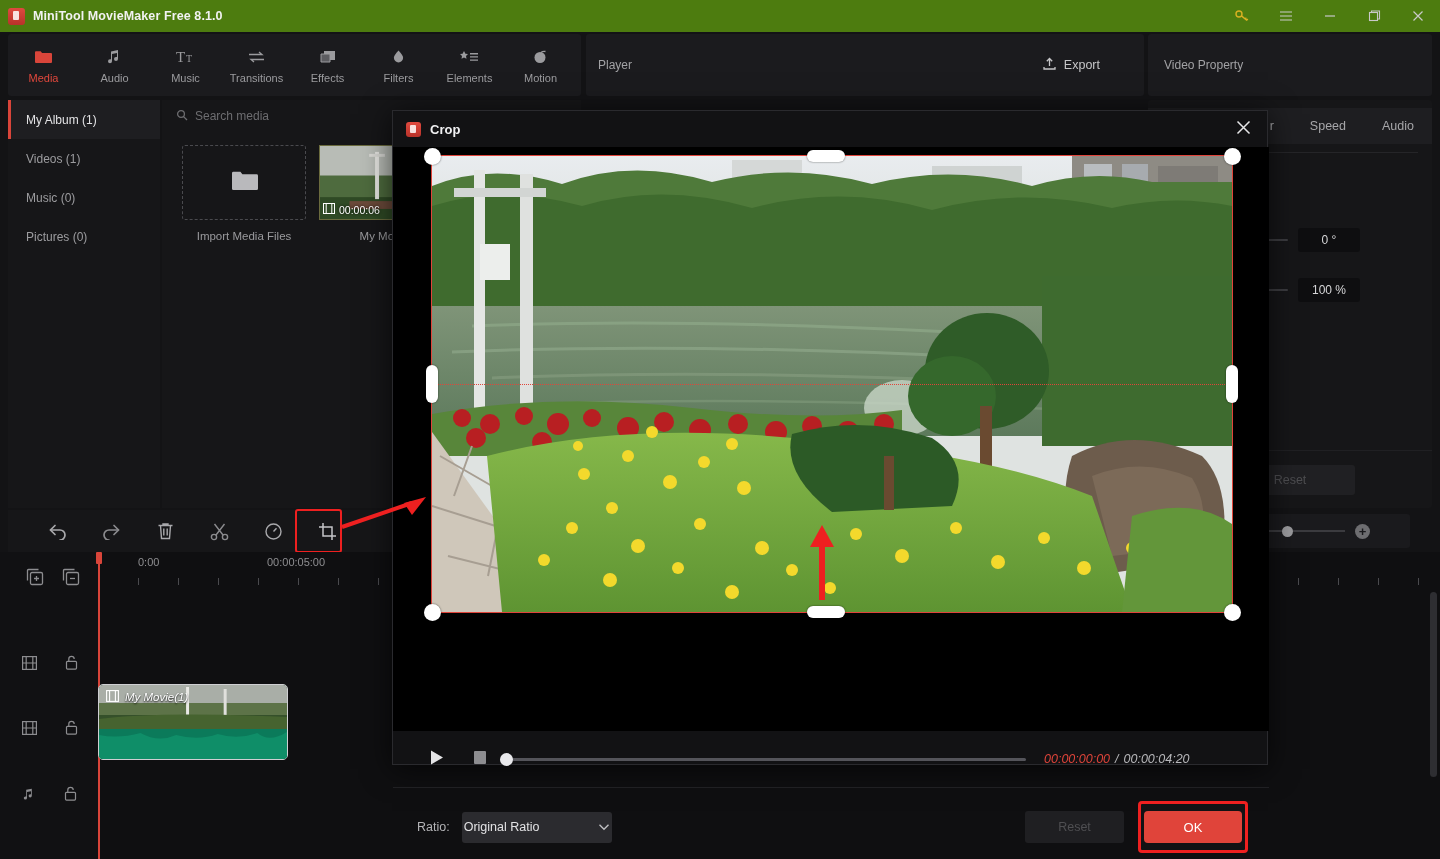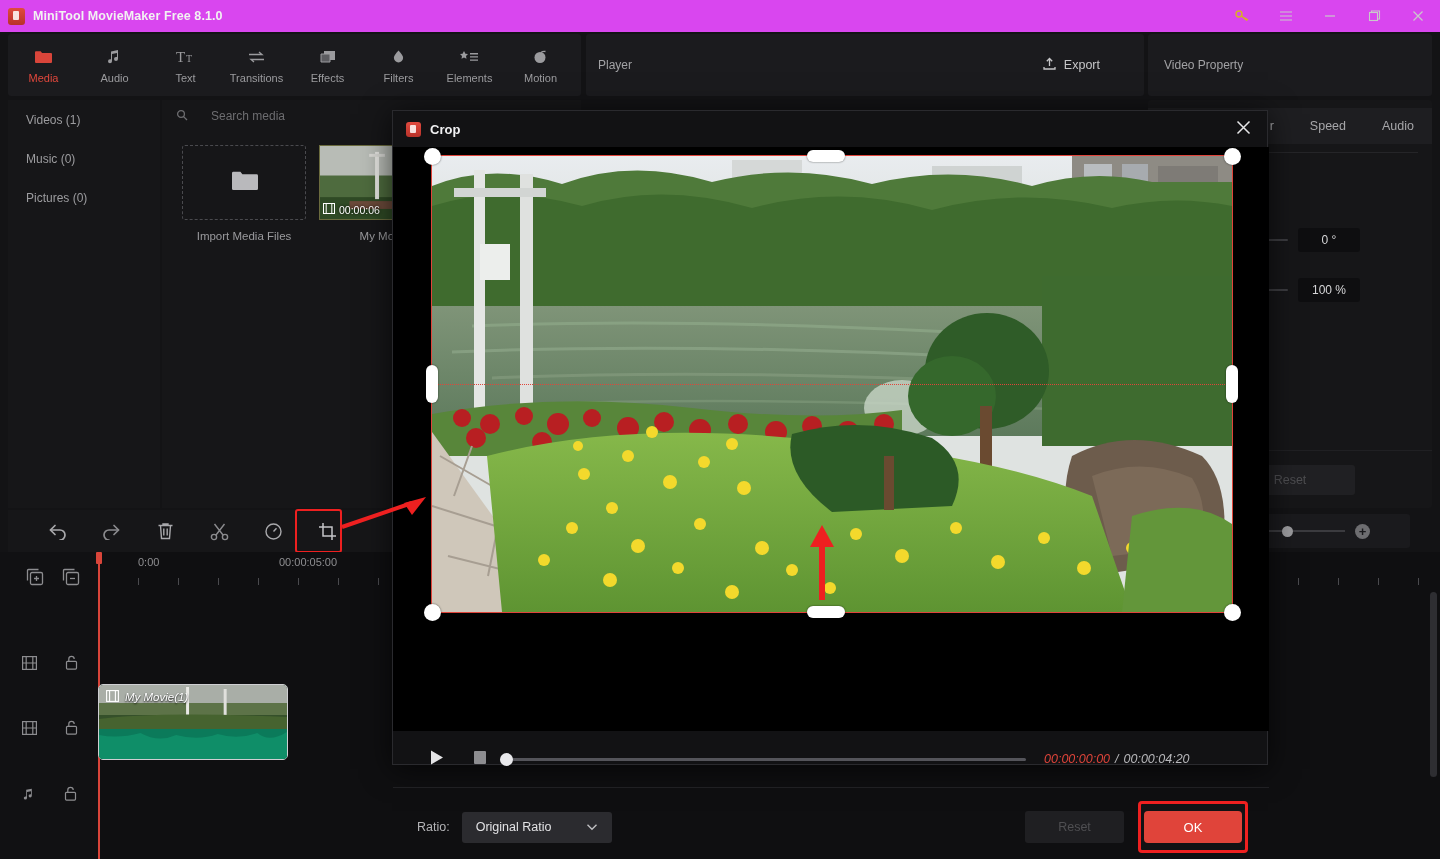--- a/index.html
+++ b/index.html
@@ -7,21 +7,21 @@
     width: 1440px; height: 859px;
     background: #0d0d0f;
     font-family: "Liberation Sans", sans-serif;
     overflow: hidden;
   }
   #app { position: relative; width: 1440px; height: 859px; background: #131315; }
 
   
   .titlebar {
     position: absolute; left: 0; top: 0; width: 1440px; height: 32px;
-    background: #d946ef; display: flex; align-items: center;
+    background: #4d7c0f; display: flex; align-items: center;
   }
   .app-logo {
     width: 17px; height: 17px; margin-left: 8px; border-radius: 3px;
     background: linear-gradient(#e04a3f, #b8322a);
     position: relative; flex: 0 0 auto;
   }
   .app-logo:after {
     content: ""; position: absolute; left: 5px; top: 3px; width: 6px; height: 9px;
     background: #fff; border-radius: 1px; opacity: .85;
   }
@@ -110,21 +110,21 @@
     color: #9c9c9f; font-size: 12px; position: relative;
   }
   .lib-item.active { background: #1e1e21; color: #e2e2e4; }
   .lib-item.active:before {
     content:""; position: absolute; left: 0; top: 0; width: 3px; height: 39px; background: #d9453a;
   }
   .lib-main {
     position: absolute; left: 162px; top: 100px; width: 419px; height: 408px;
     background: #161618;
   }
-  .search-row { height: 32px; display: flex; align-items: center; padding-left: 14px; gap: 23px; }
+  .search-row { height: 32px; display: flex; align-items: center; padding-left: 14px; gap: 7px; }
   .search-row span { color: #6d6d70; font-size: 12px; }
   .import-tile {
     position: absolute; left: 20px; top: 45px; width: 124px; height: 75px;
     border: 1px dashed #4a4a4e; border-radius: 3px;
     display: flex; align-items: center; justify-content: center;
   }
   .tile-cap {
     position: absolute; top: 130px; color: #9a9a9d; font-size: 11.5px; text-align: center;
   }
   .media-thumb {
@@ -222,21 +222,21 @@
   .pknob { position: absolute; left: 0; top: -5px; width: 13px; height: 13px; border-radius: 50%; background: #e9e9ec; }
   .time-cur { color: #e0443a; font-size: 12.5px; margin-left: 18px; }
   .time-tot { color: #b9b9bc; font-size: 12.5px; margin-left: 5px; }
   .dlg-foot {
     position: absolute; left: 0; top: 676px; width: 876px; height: 79px;
     border-top: 1px solid #202023; display: flex; align-items: center;
   }
   .ratio-lbl { margin-left: 24px; color: #b4b4b7; font-size: 12.5px; }
   .ratio-sel {
     margin-left: 12px; width: 150px; height: 31px; background: #2b2b2f; border-radius: 3px;
-    display: flex; align-items: center; color: #e2e2e4; font-size: 12.5px; padding: 0 14px;
+    display: flex; align-items: center; color: #e2e2e4; font-size: 12.5px; padding: 0 2px;
   }
   .ratio-sel .chev { margin-left: auto; color: #bfbfc2; }
   .reset2 {
     margin-left: auto; width: 99px; height: 32px; background: #1f1f22; border-radius: 3px;
     color: #4f4f52; font-size: 12.5px; display: flex; align-items: center; justify-content: center;
   }
   .ok-wrap {
     margin-left: 14px; margin-right: 21px; width: 110px; height: 52px;
     border: 3px solid #ee2020; border-radius: 4px;
     display: flex; align-items: center; justify-content: center; background: #121214;
@@ -305,21 +305,21 @@
       </span>
       <span>Audio</span>
     </div>
     <div class="ribbon-item">
       <span class="glyph">
         <svg width="20" height="16" viewBox="0 0 20 16" fill="#9b9b9e">
             <text x="0" y="13" font-family="Liberation Serif, serif" font-size="15">T</text>
             <text x="10" y="13" font-family="Liberation Serif, serif" font-size="10">T</text>
           </svg>
       </span>
-      <span>Text</span>
+      <span>Music</span>
     </div>
     <div class="ribbon-item">
       <span class="glyph">
         <svg width="19" height="16" viewBox="0 0 19 16" fill="none" stroke="#9b9b9e" stroke-width="1.3">
             <path d="M2 5.5h13l-3-2.6M17 10.5H4l3 2.6"></path>
           </svg>
       </span>
       <span>Transitions</span>
     </div>
     <div class="ribbon-item">
@@ -393,20 +393,21 @@
     <div class="row-val" style="left:150px; top:128px;">0 °</div>
     <div class="row-track" style="left:8px; top:189px; width:132px;"></div>
     <div class="knob" style="left:2px; top:184px;"></div>
     <div class="row-val" style="left:150px; top:178px;">100 %</div>
     <div class="reset-wrap">
       <div class="reset-btn">Reset</div>
     </div>
   </div>
 
   <div class="lib-side">
+    <div class="lib-item active">My Album (1)</div>
     <div class="lib-item">Videos (1)</div>
     <div class="lib-item">Music (0)</div>
     <div class="lib-item">Pictures (0)</div>
   </div>
 
   <div class="lib-main">
     <div class="search-row">
       <span>
         <svg width="12" height="12" viewBox="0 0 12 12" fill="none" stroke="#6d6d70" stroke-width="1.3">
             <circle cx="5" cy="5" r="3.4"></circle>
@@ -548,21 +549,21 @@
           <svg width="13" height="15" viewBox="0 0 13 15" fill="none" stroke="#8d8d90" stroke-width="1.2">
               <rect x="1.5" y="6.3" width="10" height="7.8" rx="1"></rect>
               <path d="M3.8 6.3V4a2.7 2.7 0 0 1 5.4 0"></path>
             </svg>
         </span>
       </div>
     </div>
 
     <div class="ruler">
       <div class="ruler-lbl" style="left:4px;margin-left:36px;">0:00</div>
-      <div class="ruler-lbl" style="left:165px;padding-left:16px;">00:00:05:00</div>
+      <div class="ruler-lbl" style="left:153px;padding-left:16px;">00:00:05:00</div>
       <div class="ruler-lbl" style="left:1060px;">00:00:30:00</div>
       <div class="tick" style="left:40px;"></div>
         <div class="tick" style="left:80px;"></div>
       <div class="tick" style="left:120px;"></div>
         <div class="tick" style="left:160px;"></div>
       <div class="tick" style="left:200px;"></div>
         <div class="tick" style="left:240px;"></div>
       <div class="tick" style="left:280px;"></div>
         <div class="tick" style="left:320px;"></div>
       <div class="tick" style="left:360px;"></div>

